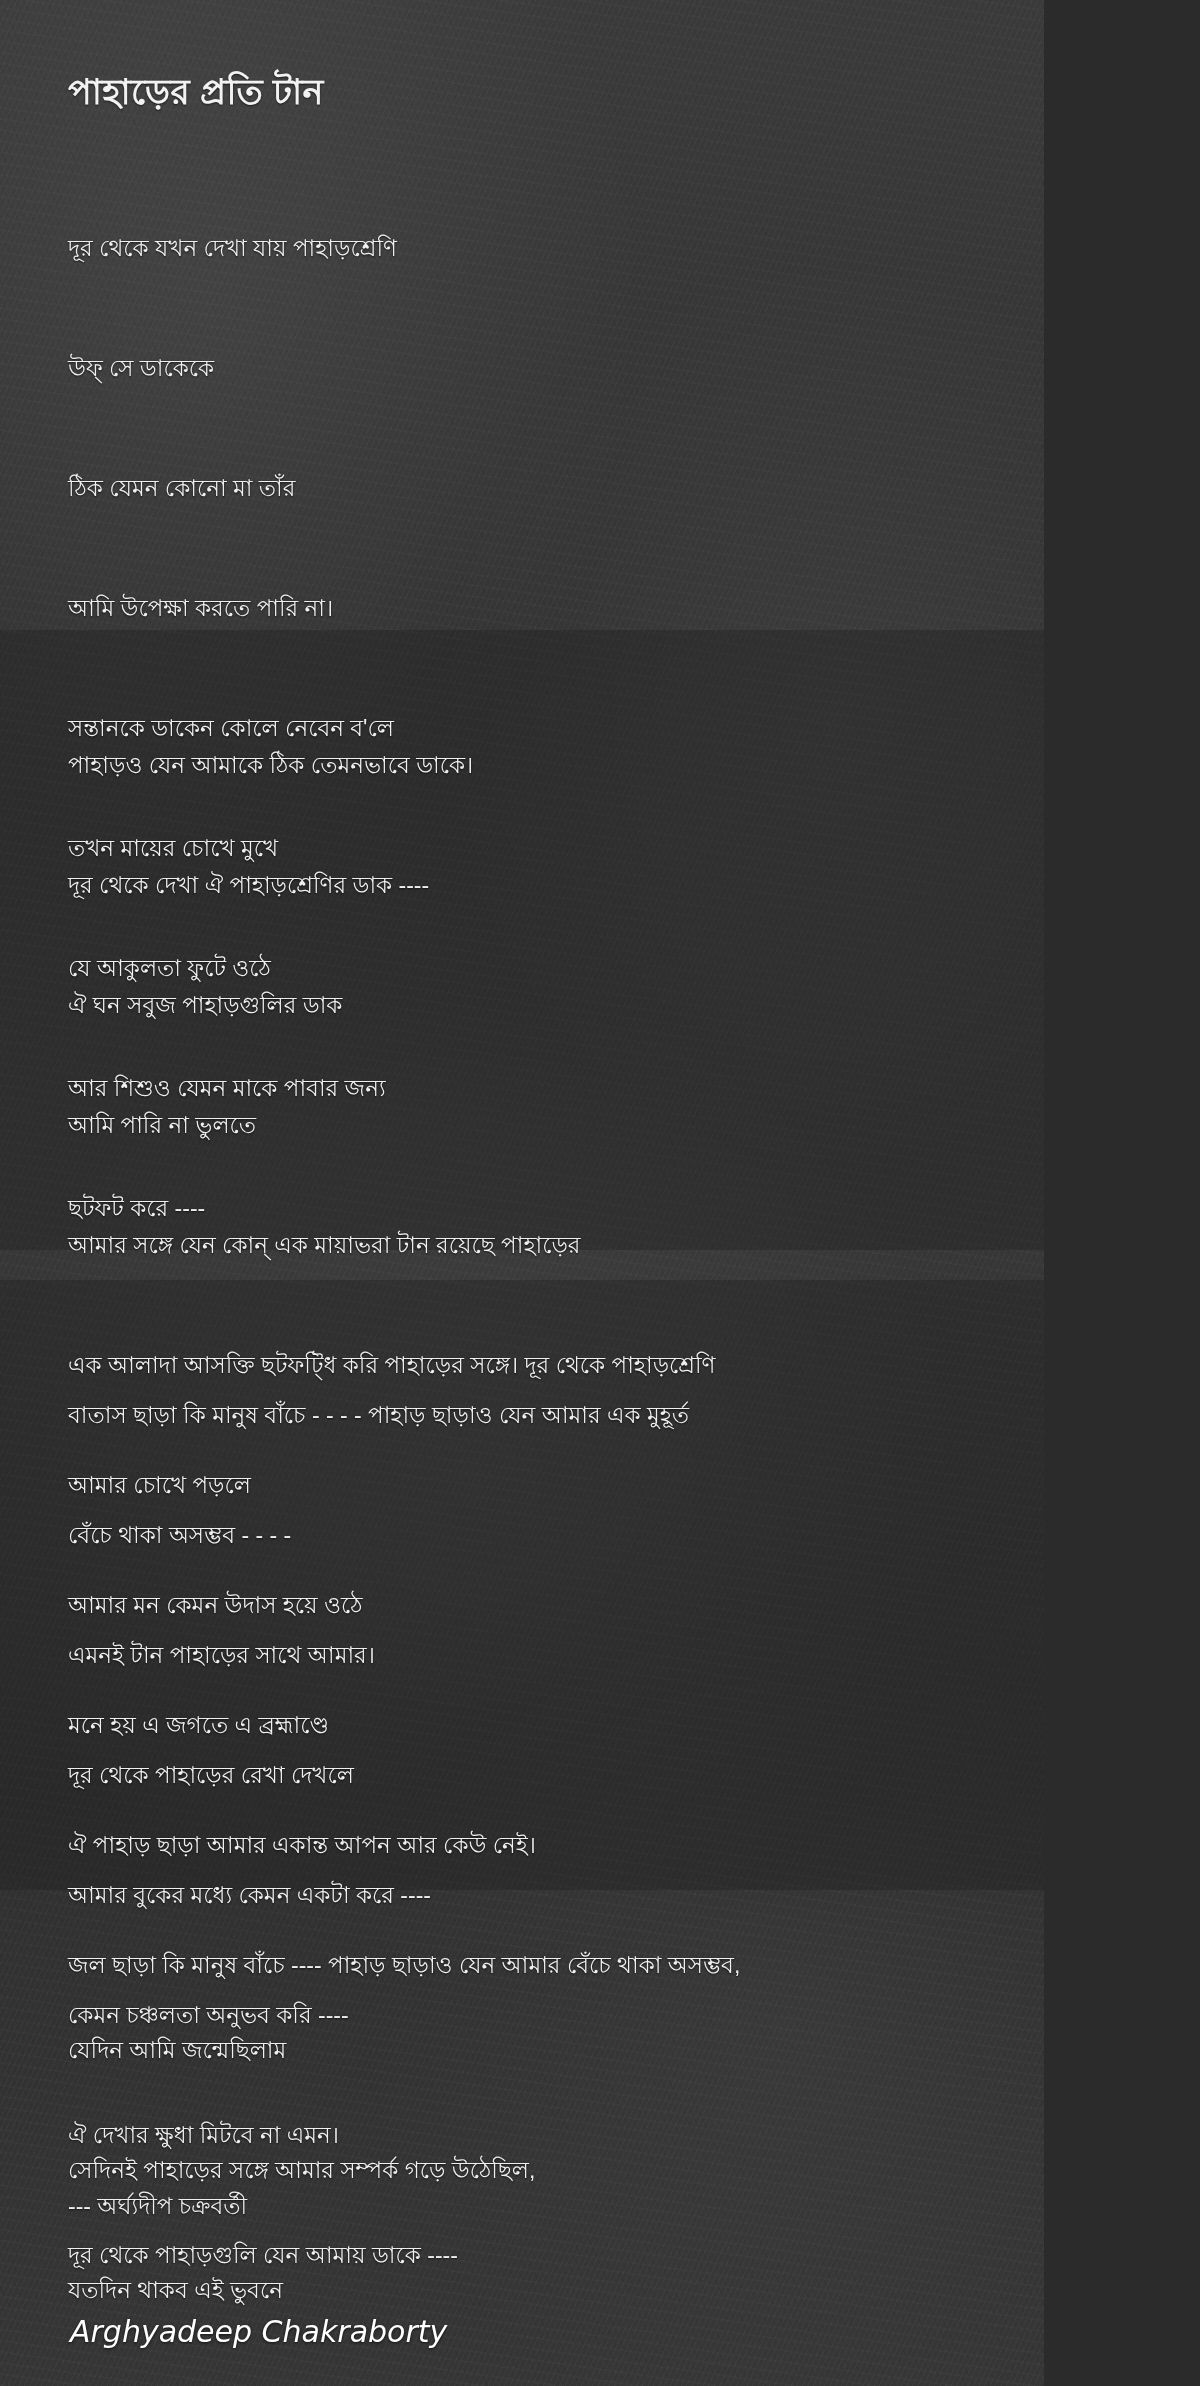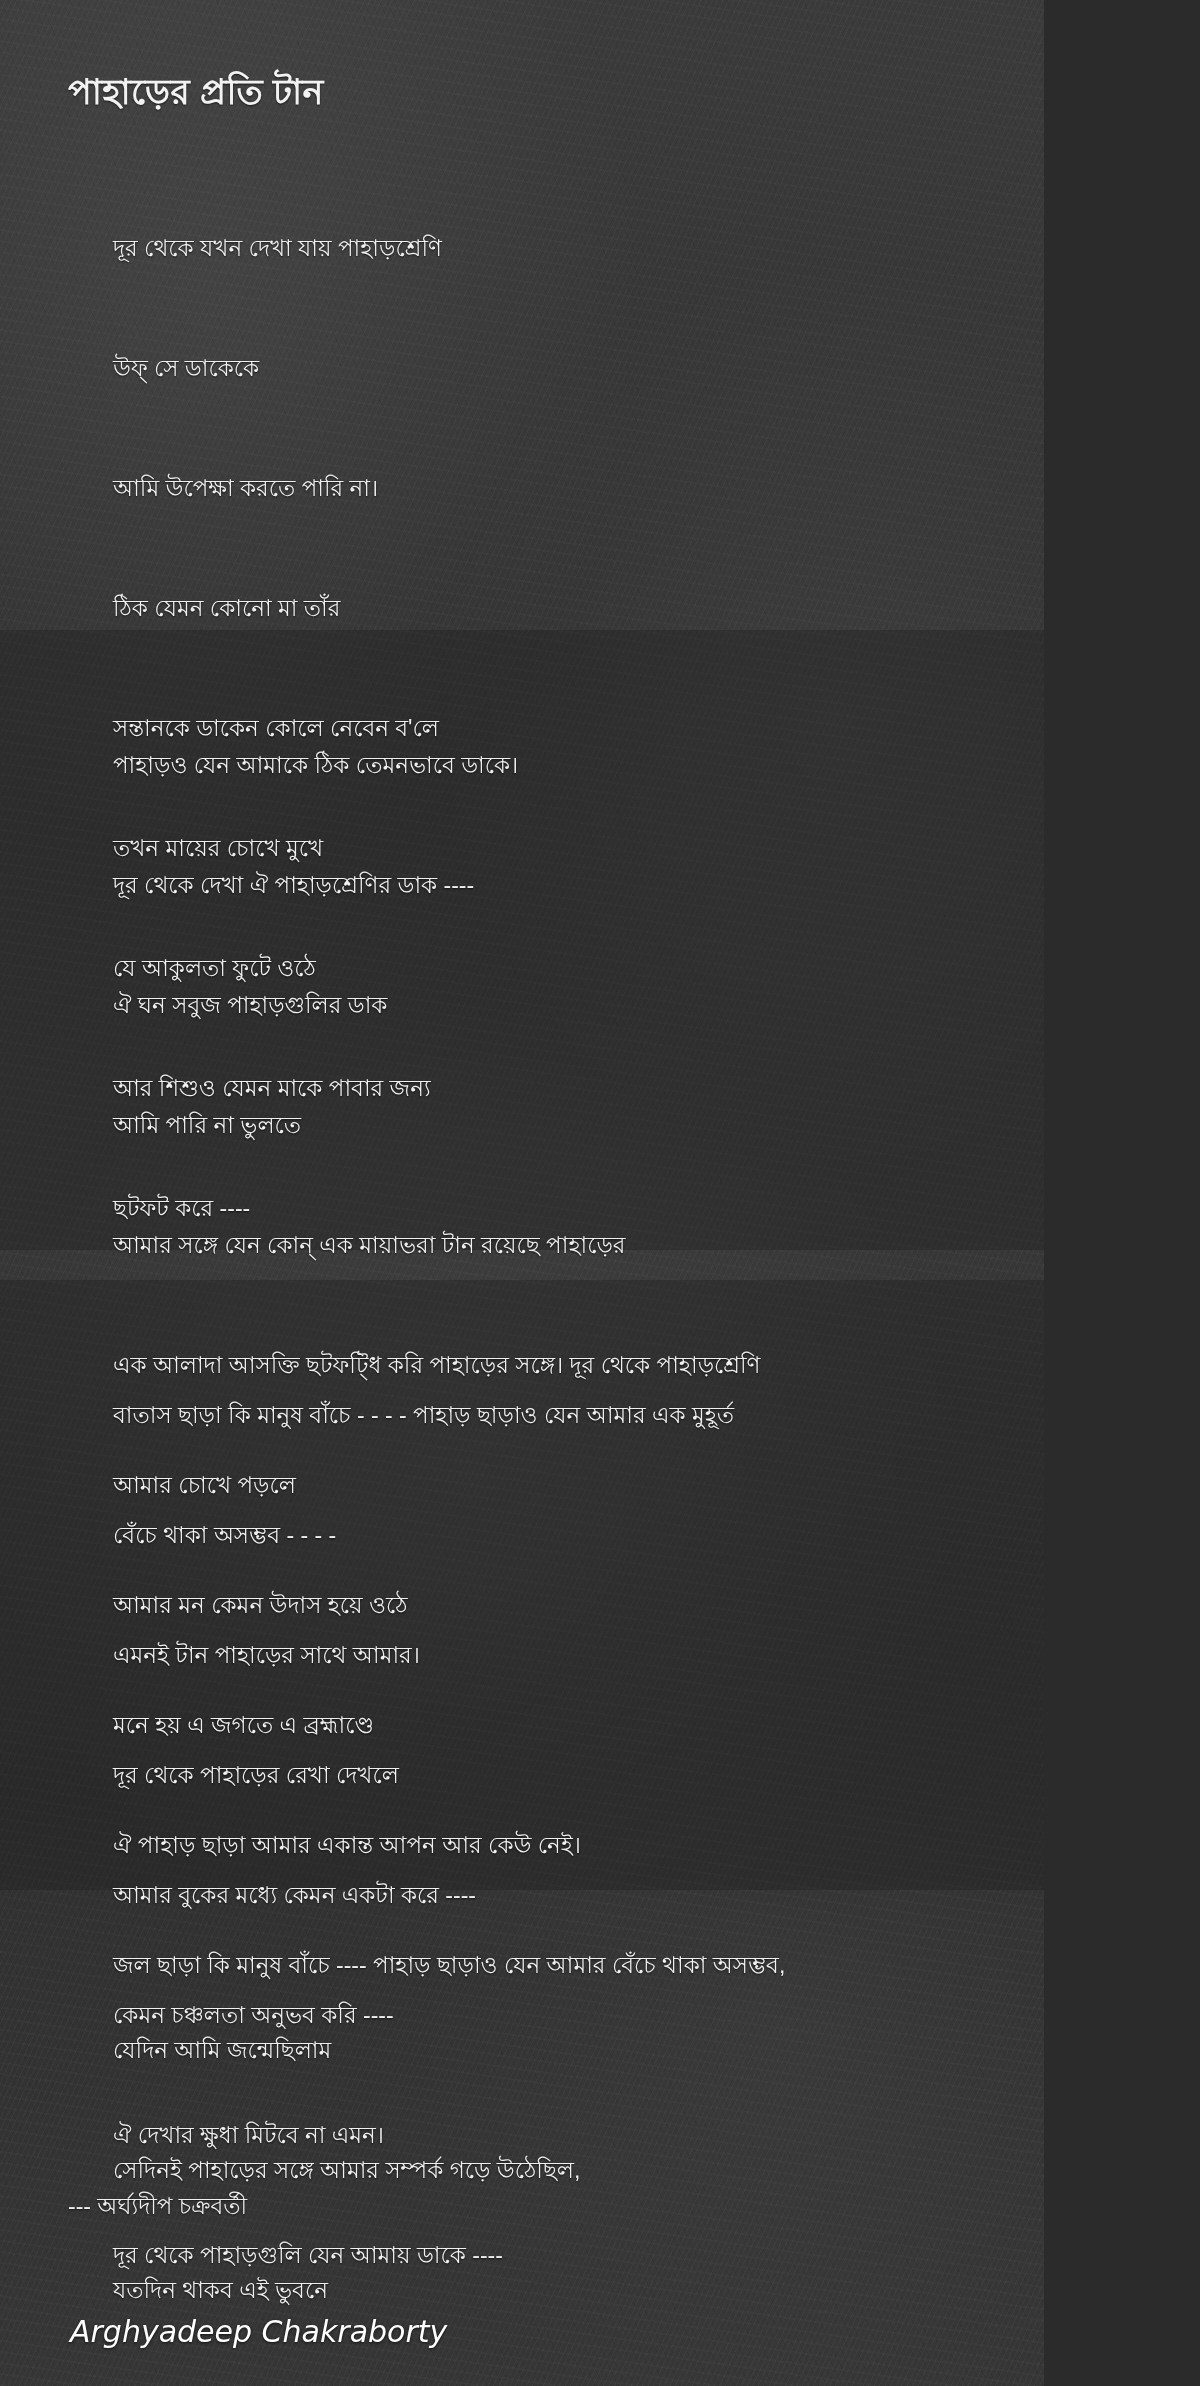--- a/index.html
+++ b/index.html
@@ -62,21 +62,20 @@
     left: 68px;
     color: #f0f0f0;
     font-size: 23px;
     line-height: 40px;
     text-shadow: 0 1px 2px rgba(0,0,0,0.65);
     white-space: pre-wrap;
   }
   .line {
     display: block;
     height: 40px;
-    margin-left: 45px;
   }
   .author-credit {
     position: absolute;
     left: 68px;
     top: 2188px;
     color: #efefef;
     font-size: 23px;
     text-shadow: 0 1px 2px rgba(0,0,0,0.65);
   }
   .signature {
@@ -101,22 +100,22 @@
   <div id="content">
 
     <div class="band" style="top:630px; height:620px;"></div>
     <div class="band" style="top:1280px; height:610px;"></div>
 
     <h1 class="title">পাহাড়ের প্রতি টান</h1>
 
     <div class="stanza" style="top:148px;">
       <span class="line">দূর থেকে যখন দেখা যায় পাহাড়শ্রেণি</span>
       <span class="line">উফ্ সে ডাকেকে</span>
+      <span class="line">ঠিক যেমন কোনো মা তাঁর</span>
       <span class="line">আমি উপেক্ষা করতে পারি না।</span>
-      <span class="line">ঠিক যেমন কোনো মা তাঁর</span>
       <span class="line">সন্তানকে ডাকেন কোলে নেবেন ব'লে</span>
       <span class="line">তখন মায়ের চোখে মুখে</span>
       <span class="line">যে আকুলতা ফুটে ওঠে</span>
       <span class="line">আর শিশুও যেমন মাকে পাবার জন্য</span>
       <span class="line">ছটফট করে ----</span>
     </div>
 
     <div class="stanza" style="top:665px;">
       <span class="line">পাহাড়ও যেন আমাকে ঠিক তেমনভাবে ডাকে।</span>
       <span class="line">দূর থেকে দেখা ঐ পাহাড়শ্রেণির ডাক ----</span>

